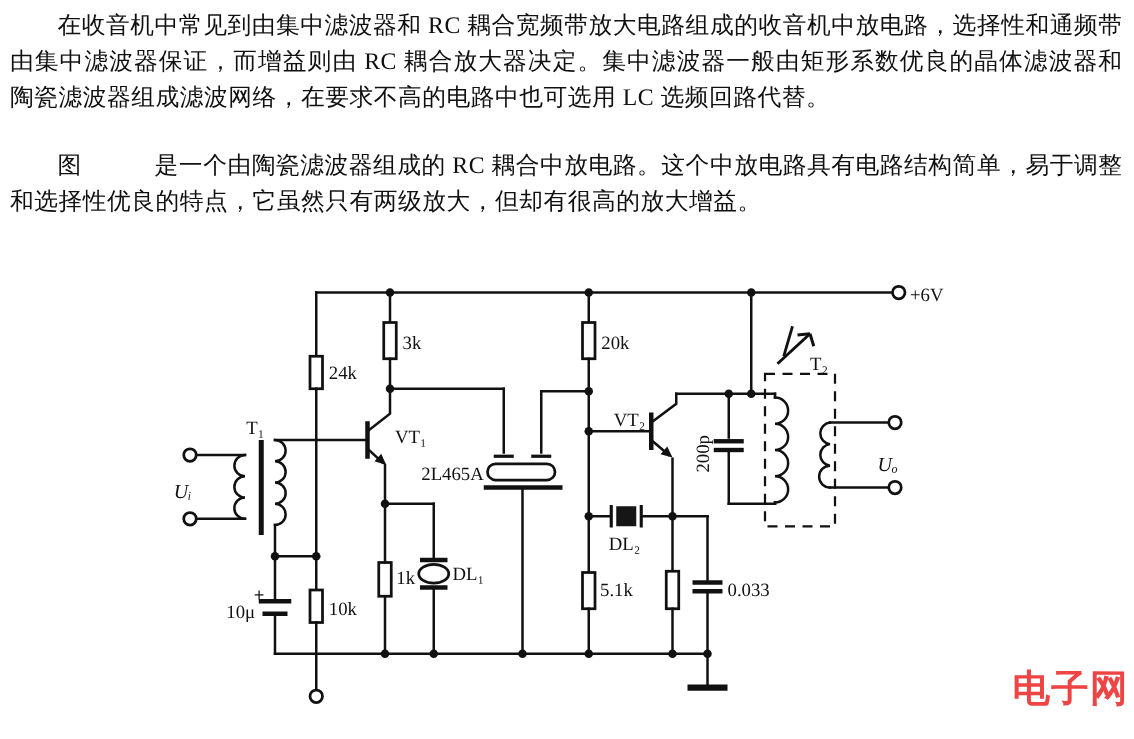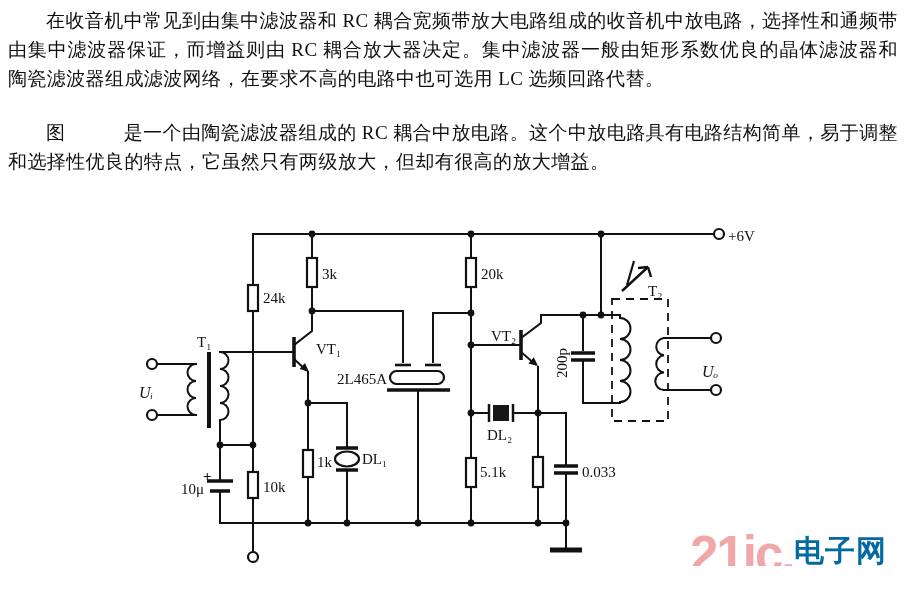--- a/index.html
+++ b/index.html
@@ -14,22 +14,22 @@
   .thick{stroke:#111;stroke-width:3.5;fill:none;stroke-linecap:butt;}
   .comp{stroke:#111;stroke-width:2.2;fill:#ffffff;}
   .dot{fill:#111;stroke:none;}
   .term{fill:#ffffff;stroke:#111;stroke-width:2.2;}
   .lbl{font-family:"Liberation Serif","DejaVu Serif","DejaVu Sans",serif;font-size:15px;fill:#111;}
   .lbl-i{font-style:italic;font-size:16px;}
   .wm{position:absolute;left:690px;top:531px;width:217px;height:60px;
       font-family:"Liberation Sans","DejaVu Sans",sans-serif;}
   .wm-brand{position:absolute;left:0px;top:-6px;font-size:51px;font-weight:bold;
             letter-spacing:-2px;color:#f1a7a7;}
-  .wm-site{position:absolute;left:104px;top:0px;font-size:30px;font-weight:bold;
-           letter-spacing:1px;color:#0369a1;}
+  .wm-site{position:absolute;left:120px;top:0px;font-size:30px;font-weight:bold;
+           letter-spacing:1px;color:#ef4444;}
   .wm-tld{position:absolute;left:106px;top:21px;font-size:38px;font-weight:bold;
           font-style:italic;letter-spacing:3px;color:#b5b3d9;
           font-family:"DejaVu Serif","Liberation Serif",serif;}
 </style>
 </head>
 <body>
 
 <div class="page">
 
   <div class="text-block">
@@ -213,18 +213,17 @@
       </g>
       <text class="lbl" x="648" y="296">T₂</text>
       <text class="lbl lbl-i" x="702" y="377">Uₒ</text>
     </g>
 
     <text class="lbl" x="728" y="241" font-size="17">+6V</text>
     <text class="lbl" x="233" y="581">AGC 自动增益控制</text>
   </svg>
 
   <div class="wm">
-    <span class="wm-brand">21ic.</span>
     <span class="wm-site">电子网</span>
     <span class="wm-tld">com</span>
   </div>
 
 </div>
 
 </body></html>

